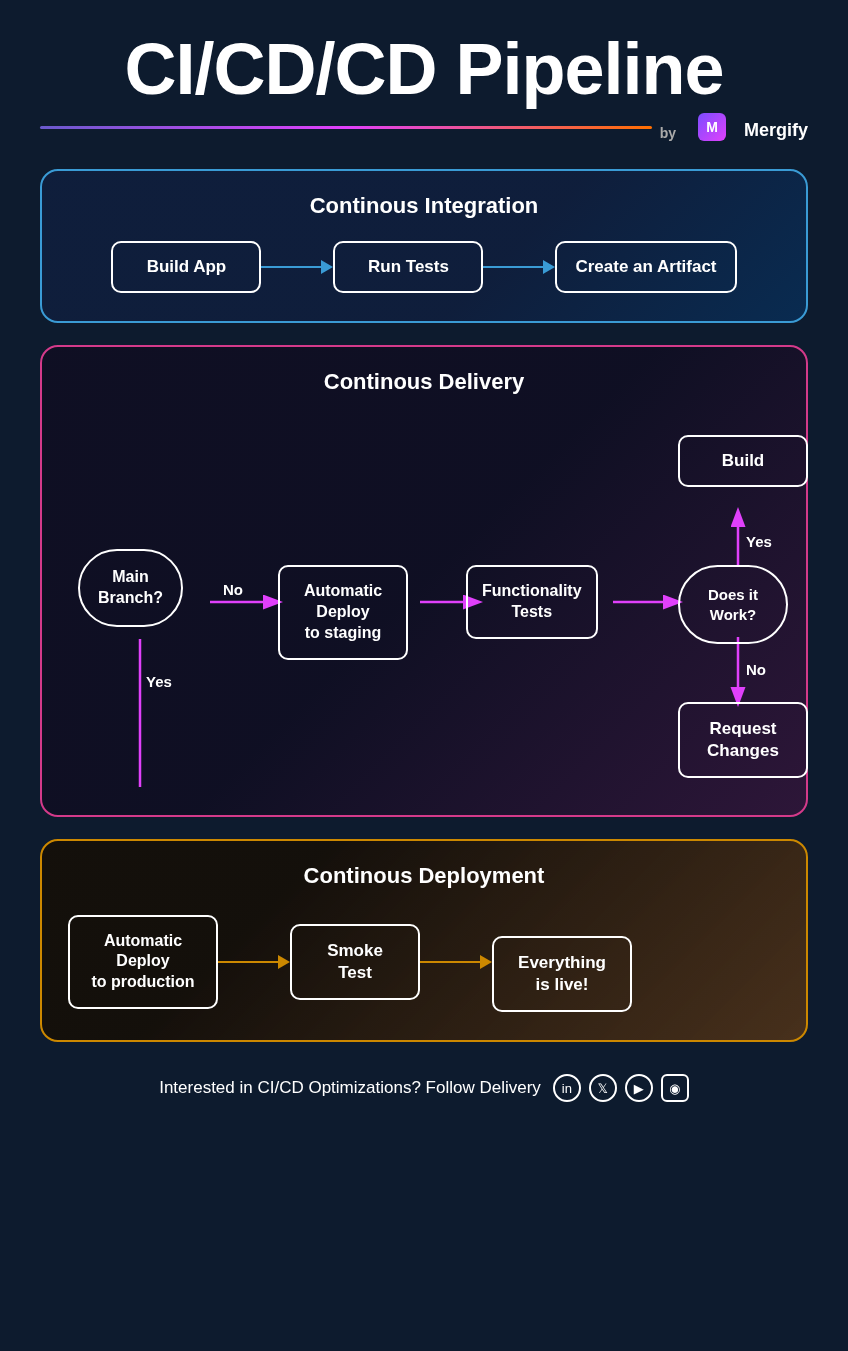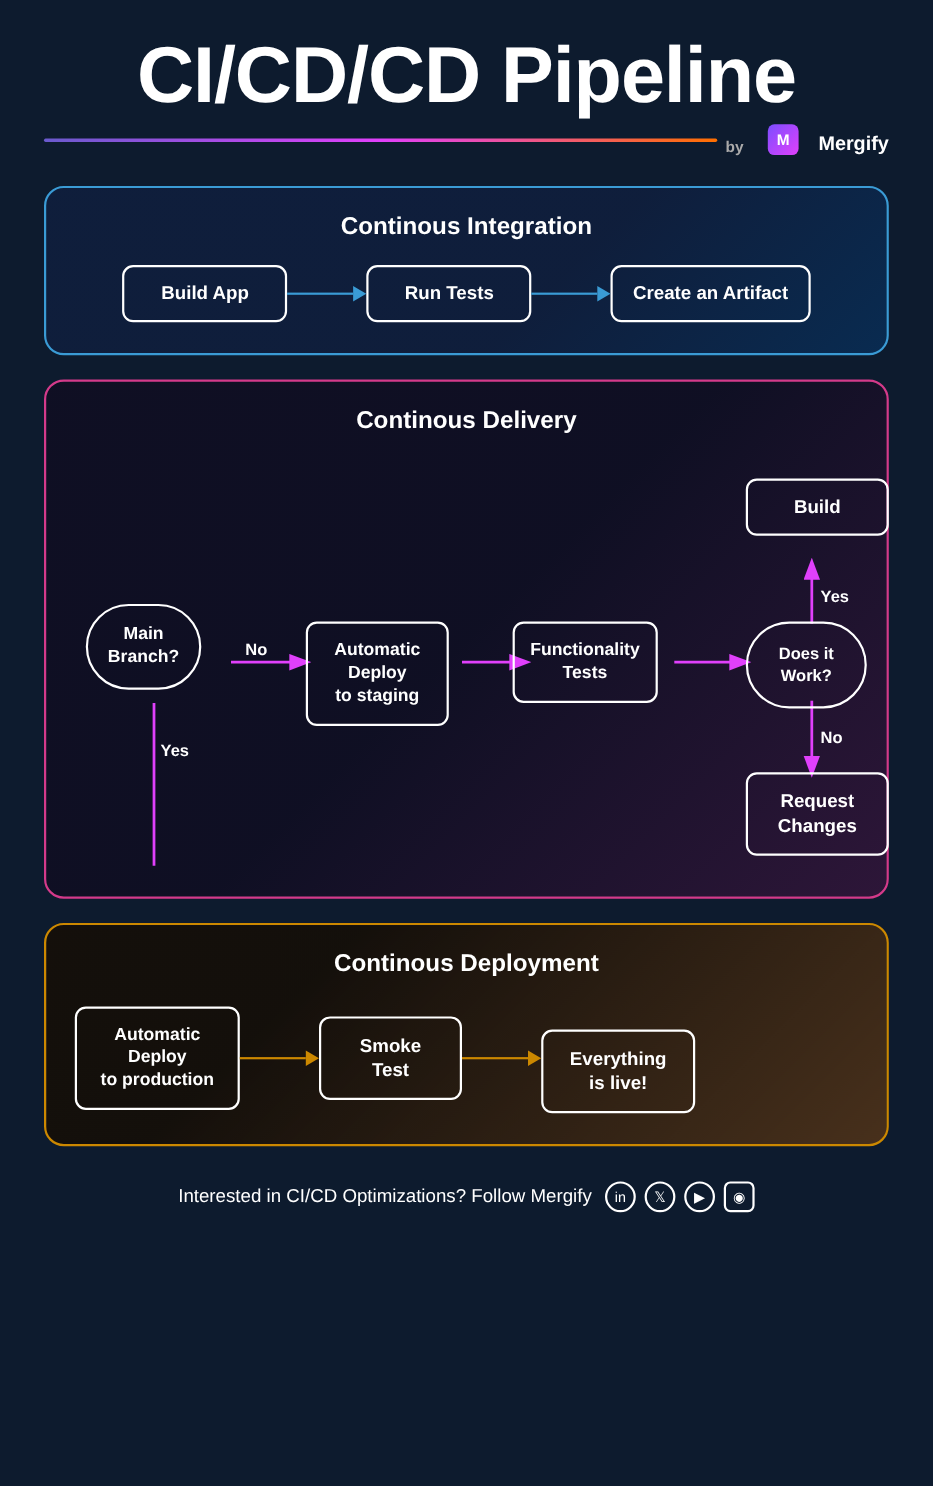--- a/index.html
+++ b/index.html
@@ -321,20 +321,20 @@
     <div class="node-rect-ml" style="min-width:130px; font-size:17px; line-height:1.3;">Smoke<br>Test</div>
     <div class="arrow arrow-orange">
       <div class="arrow-line" style="width:60px; background:#cc8800;"></div>
       <div class="arrow-head" style="border-left-color:#cc8800;"></div>
     </div>
     <div class="node-rect-ml" style="min-width:140px; font-size:17px; line-height:1.3;margin-top:25px;">Everything<br>is live!</div>
   </div>
 </div>
 
 <div class="footer">
-  <span>Interested in CI/CD Optimizations? Follow Mergify</span>
+  <span>Interested in CI/CD Optimizations? Follow Delivery</span>
   <div class="footer-icons">
     <div class="footer-icon">in</div>
     <div class="footer-icon">𝕏</div>
     <div class="footer-icon">▶</div>
     <div class="footer-icon footer-icon-square">◉</div>
   </div>
 </div>
 
 </body></html>

